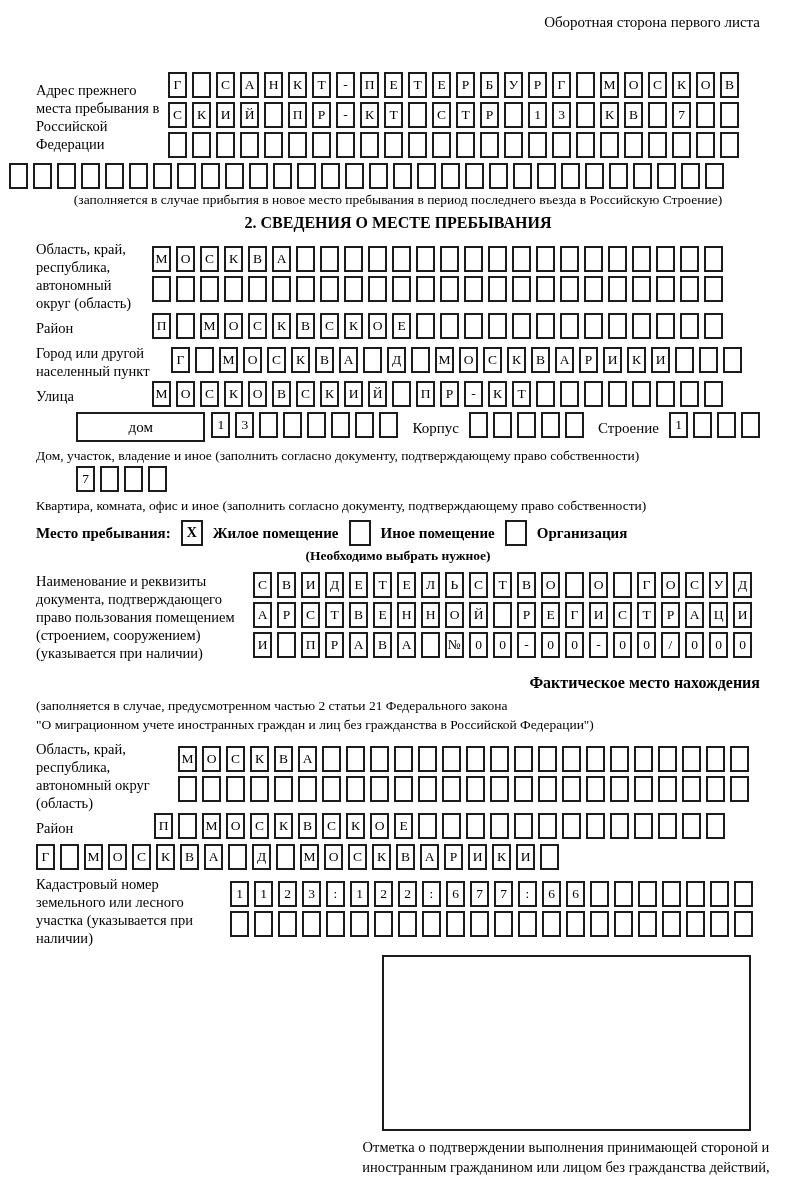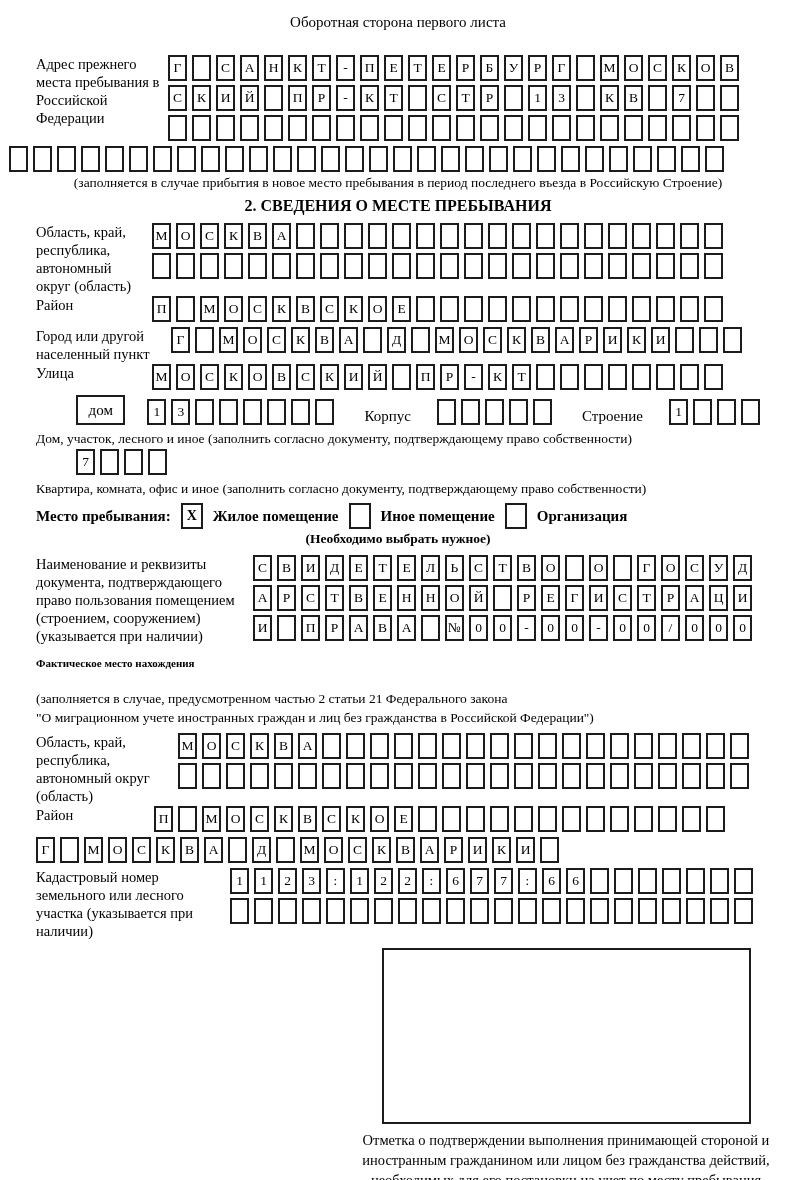--- a/index.html
+++ b/index.html
@@ -1,48 +1,48 @@
 <!DOCTYPE html>
 <html><head>
 <meta charset="utf-8">
 <style>
   html,body{margin:0;padding:0;background:#ffffff;}
   body{width:800px;height:1180px;overflow:hidden;color:#000;
        font-family:"Liberation Serif","DejaVu Serif",serif;}
   .page{box-sizing:border-box;width:800px;height:1180px;padding:14px 40px 0 36px;position:relative;}
 
-  .side-note{text-align:center;font-size:15px;margin-bottom:24px;}
-
-  .field{display:flex;align-items:flex-start;margin-bottom:1px;}
+  .side-note{text-align:right;font-size:15px;margin-bottom:41px;}
+
+  .field{display:flex;align-items:center;margin-bottom:1px;}
   .label{font-size:14.5px;line-height:18px;padding-right:8px;box-sizing:border-box;flex:0 0 auto;}
   .w130{width:132px;} .w116{width:116px;} .w135{width:135px;} .w140{width:142px;} .w118{width:118px;}
   .w192{width:194px;} .w215{width:217px;}
 
   .rows{flex:1 1 auto;}
   .cells{display:flex;gap:5px;margin-bottom:4px;}
   .cell{width:15px;height:22px;border:2px solid #1c1c1c;font-size:13.5px;line-height:22px;
         text-align:center;flex:0 0 auto;background:#fff;}
   .fullrow{margin-left:-27px;margin-bottom:2px;}
 
   .caption{font-size:13.5px;line-height:17px;margin-bottom:2px;}
   .center{text-align:center;}
   .section-title{font-size:16px;font-weight:bold;text-align:center;margin:6px 0 8px 0;}
 
-  .house-row{display:flex;align-items:flex-end;gap:22px;margin-bottom:5px;padding-left:40px;}
+  .house-row{display:flex;align-items:flex-start;gap:6px;margin-bottom:5px;padding-left:40px;}
   .big-box{height:26px;border:2px solid #1c1c1c;font-size:15px;line-height:26px;text-align:center;box-sizing:content-box;}
   .bb165{width:163px;} .bb200{width:198px;}
   .inline-label{font-size:15px;margin:8px 4px 0 8px;}
   .house-row .cells,.stay-row .cells{margin-bottom:0;}
 
   .stay-row{display:flex;align-items:center;font-size:15px;margin:6px 0 2px 0;font-weight:bold;}
   .checkbox{width:18px;height:22px;border:2px solid #1c1c1c;font-size:14px;line-height:22px;
             text-align:center;display:inline-block;margin:0 10px 0 10px;flex:0 0 auto;}
   .hint{font-size:13.5px;text-align:center;margin:2px 0 8px 0;font-weight:bold;}
 
-  .fact-title{font-size:11px;font-weight:bold;text-align:left;margin:12px 0 20px 0;}
+  .fact-title{font-size:16px;font-weight:bold;text-align:right;margin:12px 0 4px 0;}
   .fact-cap{font-size:13.5px;line-height:19px;text-align:left;}
   .fact-cap-wrap{margin-bottom:6px;}
 
   .mark-wrap{width:432px;margin:8px -22px 0 auto;}
   .mark-box{width:365px;height:172px;border:2px solid #1c1c1c;margin:0 auto 6px auto;}
   .mark-caption{font-size:14.5px;line-height:20px;text-align:center;}
 </style>
 </head>
 <body>
 
@@ -338,21 +338,21 @@
           <span class="cell"></span>
         </div>
       <span class="inline-label">Строение</span>
       <div class="cells">
           <span class="cell">1</span>
           <span class="cell"></span>
           <span class="cell"></span>
           <span class="cell"></span>
         </div>
     </div>
-    <div class="caption">Дом, участок, лесного и иное (заполнить согласно документу, подтверждающему право собственности)</div>
+    <div class="caption">Дом, участок, владение и иное (заполнить согласно документу, подтверждающему право собственности)</div>
 
     <div class="house-row">
       <div class="cells">
           <span class="cell">7</span>
           <span class="cell"></span>
           <span class="cell"></span>
           <span class="cell"></span>
         </div>
     </div>
     <div class="caption">Квартира, комната, офис и иное (заполнить согласно документу, подтверждающему право собственности)</div>

